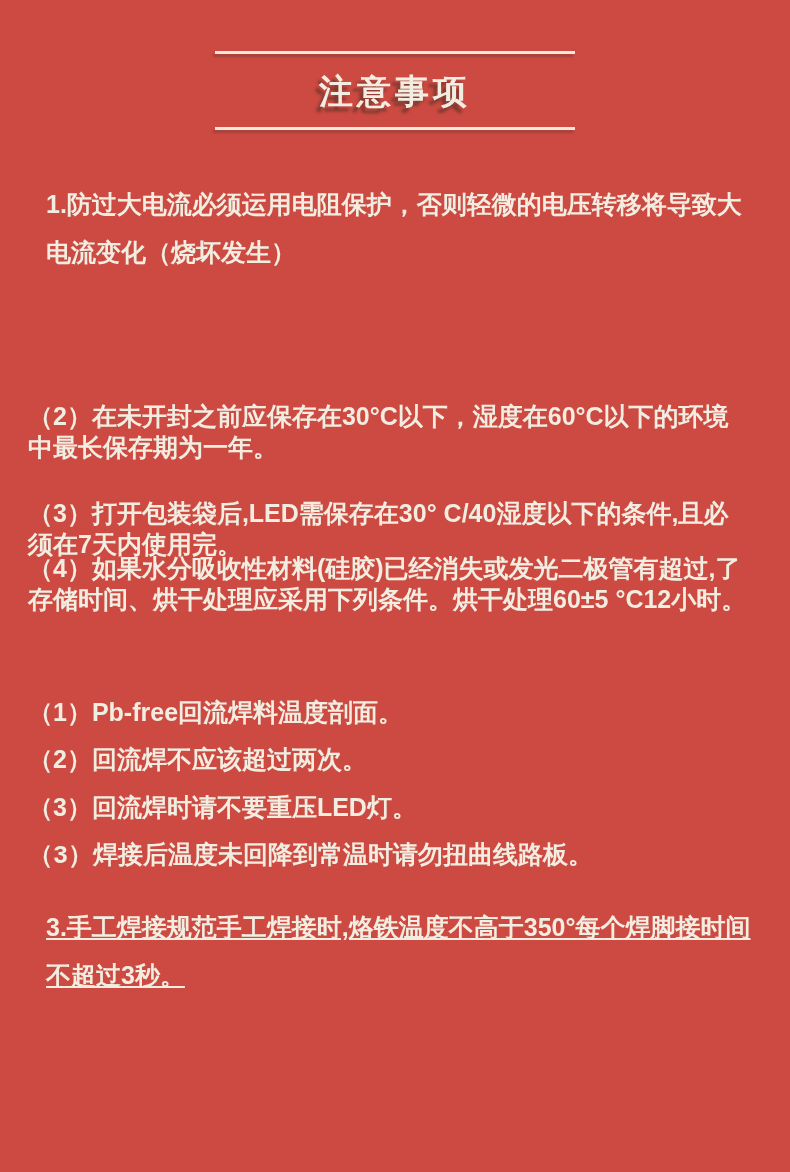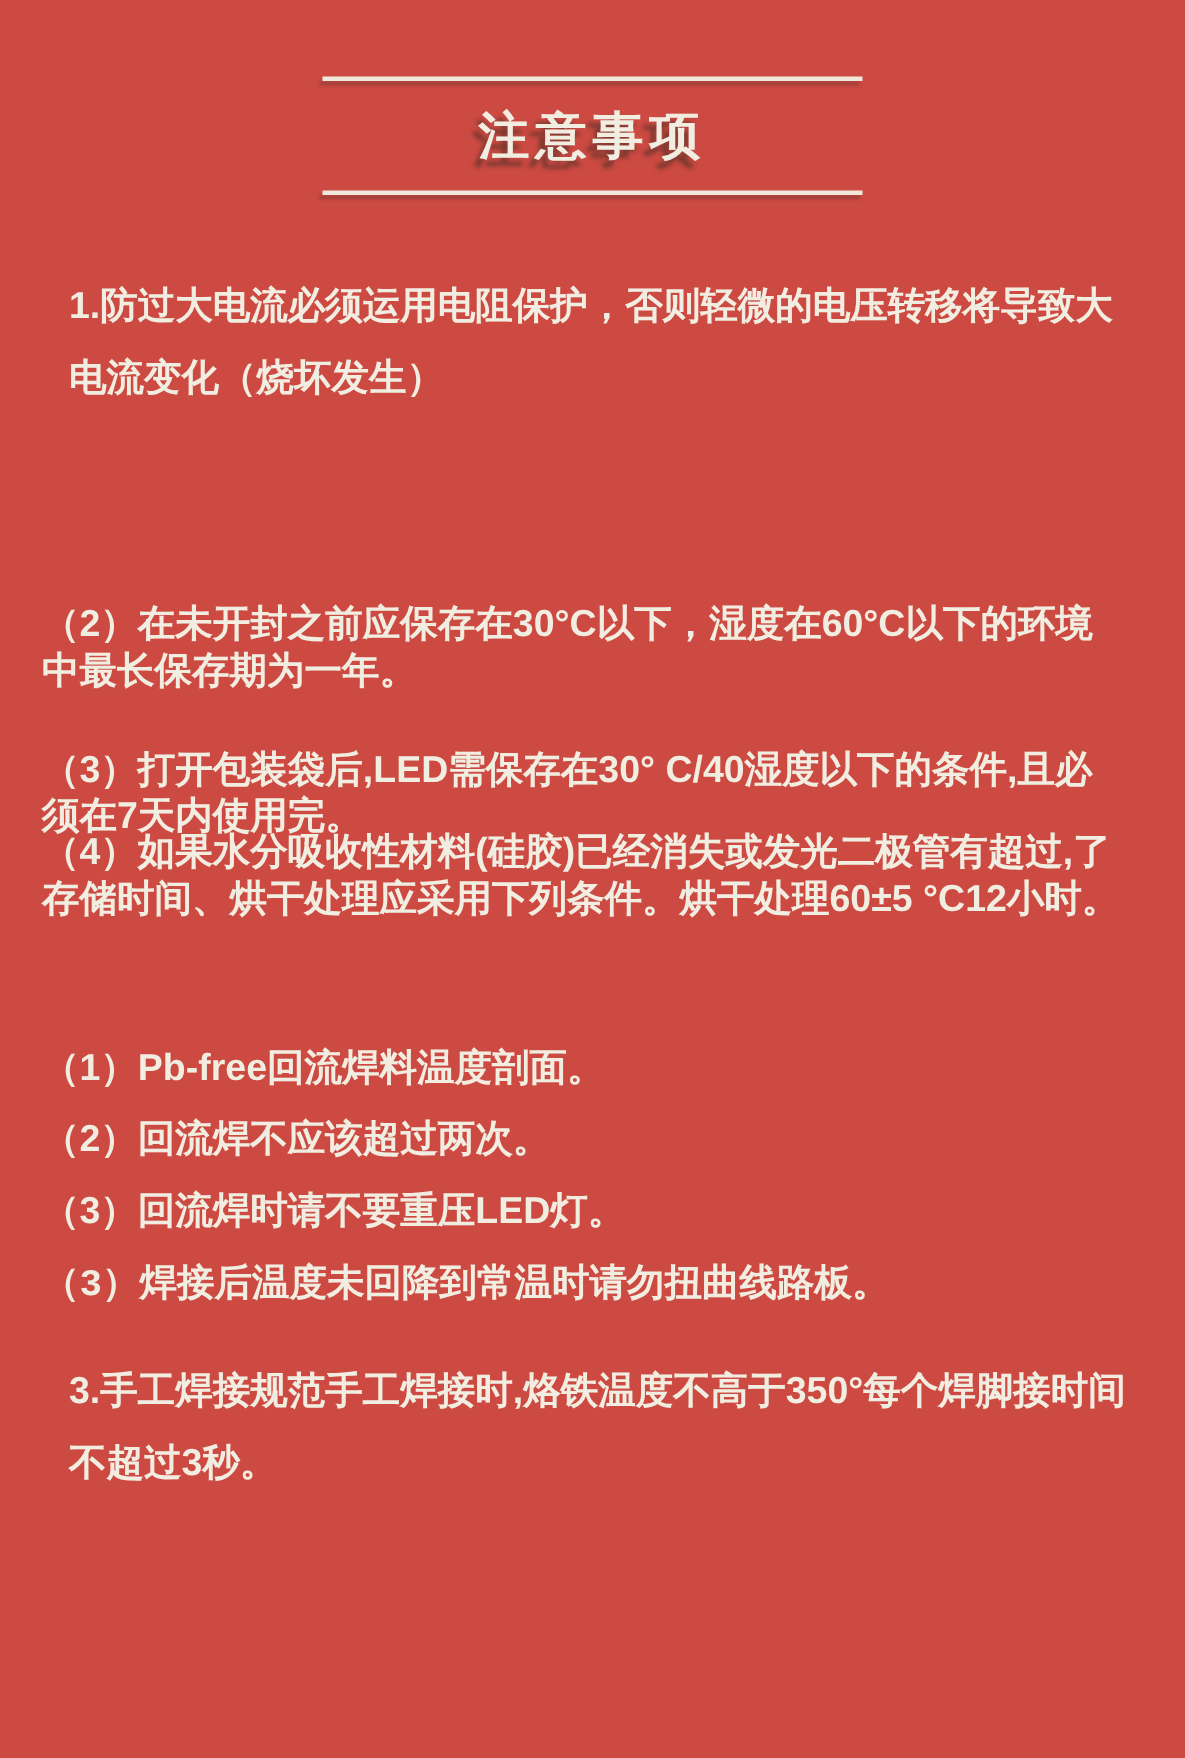--- a/index.html
+++ b/index.html
@@ -61,21 +61,21 @@
   .b1  { top: 303px; }
   .b2  { top: 353px; }
   .b3  { top: 401px; }
   .b4  { top: 479px; margin-top: 19px; }
   .b5  { top: 553px; }
   .b6  { top: 647px; }
   .b7  { top: 697px; }
   .b8  { top: 744px; }
   .b9  { top: 792px; }
   .b10 { top: 841px; font-family: Liberation Mono, monospace; }
-  .b11 { top: 903px; }
+  .b11 { top: 903px; text-decoration: underline; }
 </style>
 </head>
 <body>
 
 <div class="page">
 
   <div class="rule rule-top"></div>
   <h1 class="title">注意事项</h1>
   <div class="rule rule-bottom"></div>
 

